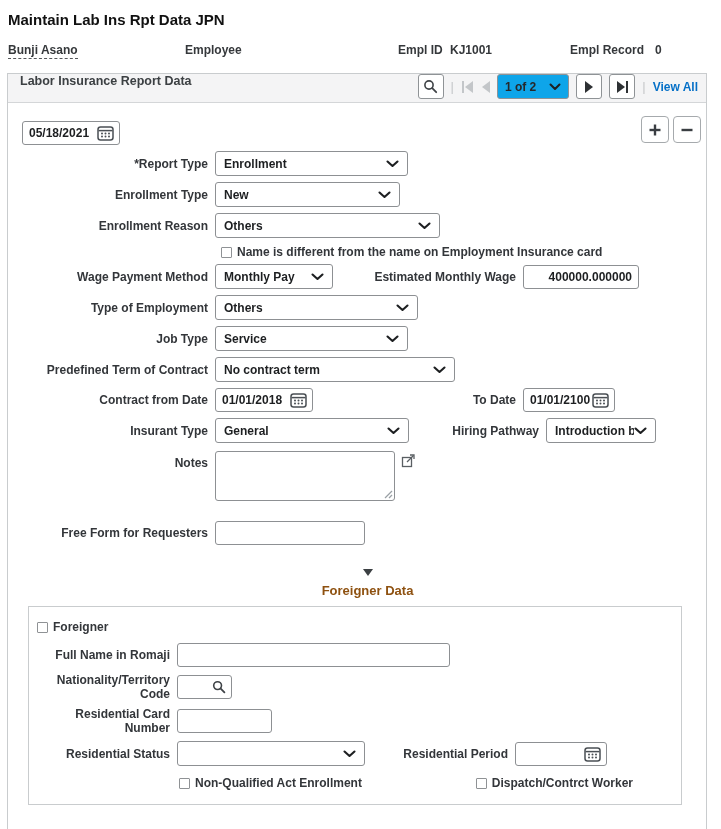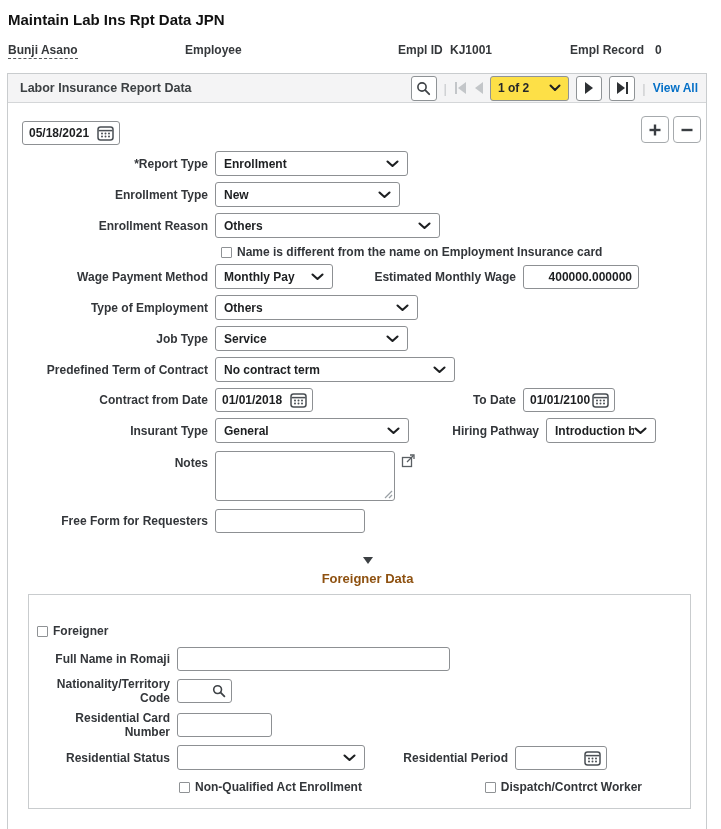--- a/index.html
+++ b/index.html
@@ -14,29 +14,29 @@
   .person-row { position:relative; height:16px; margin-top:15px; font-weight:600; color:#35383b; }
   .person-row span { position:absolute; white-space:nowrap; }
   .person-name { left:8px; border-bottom:1px dashed #55585b; padding-bottom:1px; cursor:pointer; }
   .person-type { left:185px; }
   .emplid-label { left:398px; }
   .emplid-value { left:450px; }
   .record-label { left:570px; }
   .record-value { left:655px; }
 
   .groupbox { position:relative; margin:14px 0 0 7px; width:700px; border:1px solid #c9ccce; background:#fff; }
-  .gb-header { display:flex; align-items:center; height:29px; background:#f4f4f5; border-bottom:1px solid #d4d6d8; padding:0 8px 0 12px; }
+  .gb-header { display:flex; align-items:flex-start; height:29px; background:#f4f4f5; border-bottom:1px solid #d4d6d8; padding:0 8px 0 12px; }
   .gb-title { font-weight:bold; font-size:12.5px; color:#3c4043; }
   .nav { margin-left:auto; display:flex; align-items:center; gap:7px; }
   .icon-btn { width:26px; height:25px; border:1px solid #8f9396; border-radius:3px; background:#fff;
               display:flex; align-items:center; justify-content:center; cursor:pointer; padding:0; }
   .nav-sep { color:#c4c7c9; font-size:13px; }
   .nav-arrow { display:flex; align-items:center; cursor:default; }
-  .nav-select { height:25px; min-width:68px; border:1px solid #8f9396; border-radius:3px; background:#fde047;
-                display:flex; align-items:center; justify-content:space-between; padding:0 7px; gap:20px;
+  .nav-select { height:25px; min-width:68px; border:1px solid #8f9396; border-radius:3px; background:#0ea5e9;
+                display:flex; align-items:center; justify-content:space-between; padding:0 7px; gap:13px;
                 font-weight:600; cursor:pointer; }
   .link { color:#0570c7; text-decoration:none; font-weight:600; cursor:pointer; }
 
   .gb-content { position:relative; padding-top:18px; }
   .addrow { position:absolute; top:13px; right:5px; display:flex; gap:4px; }
   .sq-btn { width:28px; height:27px; border:1px solid #a6aaad; border-radius:4px; background:#fff;
             display:flex; align-items:center; justify-content:center; cursor:pointer; padding:0; }
 
   .frow { display:flex; align-items:center; margin:0 0 6px 14px; min-height:24px; }
   .lbl { width:186px; text-align:right; margin-right:7px; font-weight:600; color:#33363a; flex:none; }
@@ -54,21 +54,21 @@
         display:inline-block; vertical-align:-1px; margin-right:5px; flex:none; cursor:pointer; }
   .cb-label { font-weight:600; color:#33363a; }
 
   .notes-wrap { position:relative; width:180px; height:50px; flex:none; }
   .notes-area { width:180px; height:50px; border:1px solid #8d9093; border-radius:3px; background:#fff; }
   .notes-grip { position:absolute; right:2px; bottom:2px; }
   .notes-expand { margin:2px 0 auto 6px; align-self:flex-start; cursor:pointer; }
 
   .section-hdr { display:flex; align-items:center; gap:7px; margin:24px 0 8px 21px; cursor:pointer;flex-direction:column; }
   .section-title { color:#8e5110; font-weight:bold; font-size:13px; }
-  .fbox { margin:0 15px 0 20px; border:1px solid #c9ccce; padding:28px 0 14px 8px; }
+  .fbox { margin:0 24px 0 20px; border:1px solid #c9ccce; padding:12px 0 14px 8px; }
   .frow-f { display:flex; align-items:center; margin:0 0 6px 0; min-height:24px; }
   .lbl-f { width:133px; text-align:right; margin-right:7px; font-weight:600; color:#33363a; flex:none; }
   .lookupf { height:24px; width:55px; border:1px solid #8d9093; border-radius:3px; background:#fff;
              display:flex; align-items:center; justify-content:flex-end; padding:0 5px; flex:none; }
 
   .cbrow-bottom { display:flex; align-items:center; margin:10px 48px 0 142px; }
   .view-report { margin:23px 0 14px 10px; }
   svg { display:block; }
 </style>
 </head>
@@ -336,21 +336,21 @@
       </div>
       <span class="notes-expand">
         <svg width="15" height="15" viewBox="0 0 15 15">
             <rect x="1.5" y="4.5" width="9" height="9" fill="none" stroke="#5a5f63" stroke-width="1.3"></rect>
             <line x1="6" y1="9" x2="12.5" y2="2.5" stroke="#5a5f63" stroke-width="1.3"></line>
             <polyline points="9,2 13,2 13,6" fill="none" stroke="#5a5f63" stroke-width="1.3"></polyline>
           </svg>
       </span>
     </div>
 
-    <div class="frow" style="margin-top:8px;">
+    <div class="frow" style="margin-top:20px;">
       <span class="lbl">Free Form for Requesters</span>
       <input class="inp" style="width: 150px;" value="">
     </div>
 
     <div class="section-hdr">
       <span>
         <svg width="10" height="7" viewBox="0 0 10 7">
             <polygon points="0,0 10,0 5,7" fill="#3c4043"></polygon>
           </svg>
       </span>

